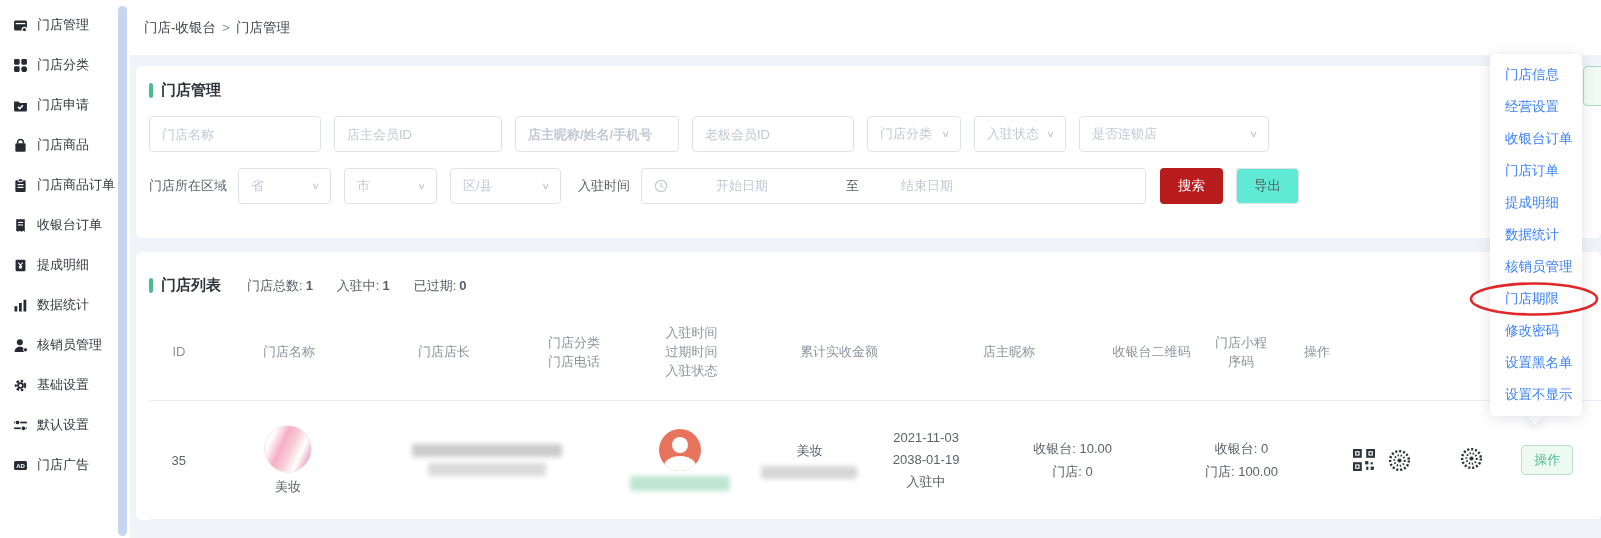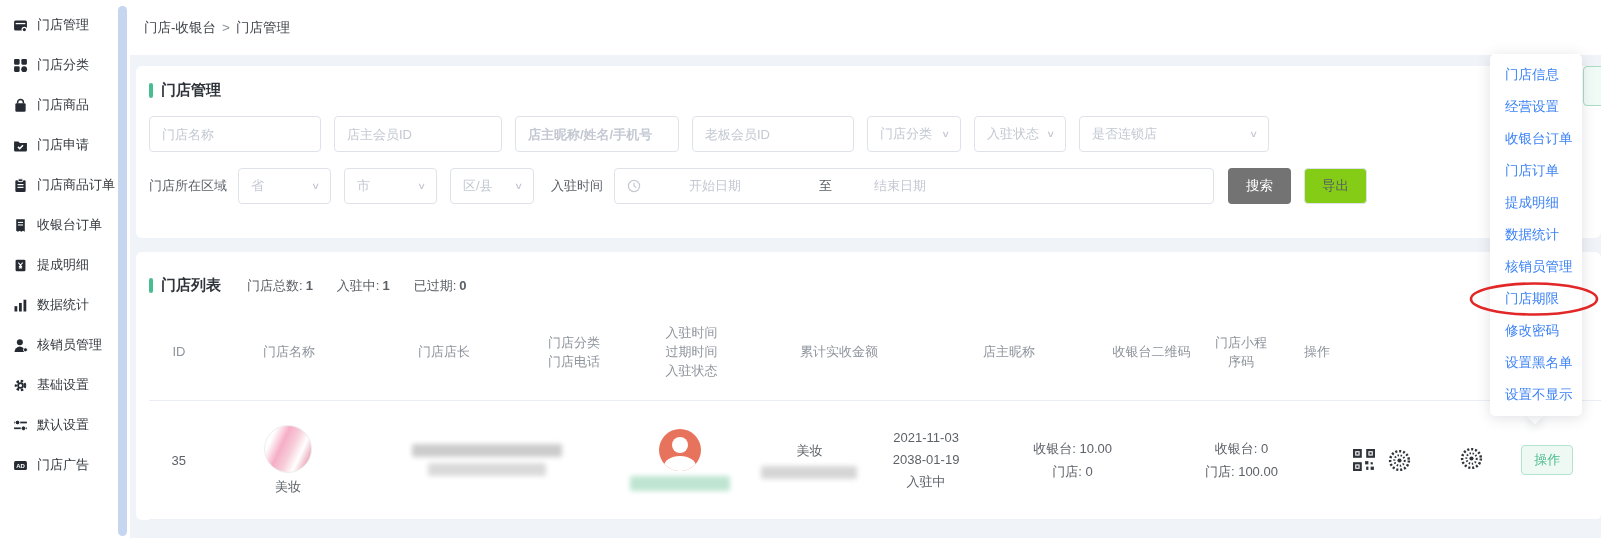--- a/index.html
+++ b/index.html
@@ -21,25 +21,25 @@
   .filter-panel{margin-top:11px;padding:15px 0 22px 13px;height:172px;}
   .title-row{display:flex;align-items:center;}
   .accent{width:4px;height:15px;border-radius:2px;background:#49bd92;margin-right:8px;flex:none;}
   .panel-title{font-size:15px;font-weight:bold;color:#2f343a;}
   .frow{display:flex;align-items:center;margin-top:16px;font-size:13px;}
   .fin{height:36px;border:1px solid #dfe3e9;border-radius:4px;padding:0 12px;font-size:13px;color:#333;box-sizing:border-box;margin-right:13px;background:#fff;outline:none;font-family:inherit;}
   .fin::placeholder{color:#c3c8d2;}
   .fselect{height:36px;border:1px solid #dfe3e9;border-radius:4px;display:flex;align-items:center;justify-content:space-between;padding:0 10px 0 12px;color:#c3c8d2;box-sizing:border-box;margin-right:13px;background:#fff;cursor:pointer;}
   .chev{color:#c0c5cf;font-size:12px;transform:scaleY(.75);margin-left:6px;}
   .flabel{color:#5a5f66;margin-right:11px;white-space:nowrap;}
-  .daterange{height:36px;width:600px;border:1px solid #dfe3e9;border-radius:4px;display:flex;align-items:center;box-sizing:border-box;padding:0 12px;color:#c3c8d2;background:#fff;}
+  .daterange{height:36px;width:505px;border:1px solid #dfe3e9;border-radius:4px;display:flex;align-items:center;box-sizing:border-box;padding:0 12px;color:#c3c8d2;background:#fff;}
   .daterange .ph-start{margin-left:48px;}
   .daterange .to{color:#5a5f66;margin:0 42px 0 78px;}
-  .btn-search{height:36px;width:63px;margin-left:14px;background:#737373;color:#fff;border:none;border-radius:4px;font-size:13.5px;cursor:pointer;font-family:inherit;}
-  .btn-export{height:36px;width:63px;margin-left:13px;background:#84cc16;color:#5a5f66;border:1px solid #dfe3e9;border-radius:4px;font-size:13.5px;cursor:pointer;font-family:inherit;}
+  .btn-search{height:36px;width:63px;margin-left:14px;background:#b91c1c;color:#fff;border:none;border-radius:4px;font-size:13.5px;cursor:pointer;font-family:inherit;}
+  .btn-export{height:36px;width:63px;margin-left:13px;background:#5eead4;color:#5a5f66;border:1px solid #dfe3e9;border-radius:4px;font-size:13.5px;cursor:pointer;font-family:inherit;}
   
   .table-panel{margin-top:14px;padding:24px 0 0 13px;height:268px;min-height:268px;}
   .stats{display:flex;gap:24px;margin-left:26px;font-size:13px;color:#5a5f66;}
   .stat b{font-weight:bold;color:#5a5f66;margin-left:3px;}
   .thead{display:flex;align-items:center;color:#8e949c;font-size:13px;line-height:19px;padding:28px 10px 20px 0;border-bottom:1px solid #eaeef4;}
   .thead>div,.trow>div{text-align:center;box-sizing:border-box;}
   .c-id{width:60px;}.c-name{width:160px;}.c-addr{width:240px;}.c-mgr{width:150px;}
   .c-cat{width:110px;}.c-time{width:125px;}.c-recv{width:170px;}.c-unset{width:170px;}
   .c-cashqr{width:115px;}.c-storeqr{width:64px;word-break:break-all;}.c-act{width:88px;}
   .trow{display:flex;align-items:center;padding:12px 10px 12px 0;border-bottom:1px solid #eef1f6;font-size:13px;color:#5d6269;min-height:94px;}
@@ -81,31 +81,31 @@
     <svg width="15" height="15" viewBox="0 0 14 14">
         <rect x="1" y="1" width="5.2" height="5.2" rx="1" fill="#262b33"></rect>
         <rect x="7.8" y="1" width="5.2" height="5.2" rx="1" fill="#262b33"></rect>
         <rect x="1" y="7.8" width="5.2" height="5.2" rx="1" fill="#262b33"></rect>
         <circle cx="10.4" cy="10.4" r="2.7" fill="#262b33"></circle>
       </svg>
     <span>门店分类</span>
   </div>
   <div class="side-item">
     <svg width="15" height="15" viewBox="0 0 14 14">
+        <path d="M1 3.2 h4 l1.4 1.5 H13 v6.8 a1.2 1.2 0 0 1 -1.2 1.2 H2.2 A1.2 1.2 0 0 1 1 11.5 Z" fill="#262b33"></path>
+        <path d="M4.6 8.3 l1.7 1.6 3-3.2" stroke="#fff" stroke-width="1.4" fill="none"></path>
+      </svg>
+    <span>门店申请</span>
+  </div>
+  <div class="side-item">
+    <svg width="15" height="15" viewBox="0 0 14 14">
         <path d="M4.3 5.2 V4 a2.7 2.7 0 0 1 5.4 0 v1.2" stroke="#262b33" stroke-width="1.4" fill="none"></path>
         <rect x="2.2" y="4.8" width="9.6" height="8" rx="1.2" fill="#262b33"></rect>
       </svg>
     <span>门店商品</span>
-  </div>
-  <div class="side-item">
-    <svg width="15" height="15" viewBox="0 0 14 14">
-        <path d="M1 3.2 h4 l1.4 1.5 H13 v6.8 a1.2 1.2 0 0 1 -1.2 1.2 H2.2 A1.2 1.2 0 0 1 1 11.5 Z" fill="#262b33"></path>
-        <path d="M4.6 8.3 l1.7 1.6 3-3.2" stroke="#fff" stroke-width="1.4" fill="none"></path>
-      </svg>
-    <span>门店申请</span>
   </div>
   <div class="side-item">
     <svg width="15" height="15" viewBox="0 0 14 14">
         <rect x="2.2" y="2" width="9.6" height="11" rx="1.2" fill="#262b33"></rect>
         <rect x="4.8" y="0.8" width="4.4" height="2.6" rx="0.8" fill="#262b33" stroke="#fff" stroke-width="0.9"></rect>
         <rect x="4.2" y="5.6" width="5.6" height="1.1" fill="#fff"></rect>
         <rect x="4.2" y="8.2" width="5.6" height="1.1" fill="#fff"></rect>
       </svg>
     <span>门店商品订单</span>
   </div>
@@ -203,21 +203,21 @@
     <div class="frow">
       <span class="flabel">门店所在区域</span>
       <div class="fselect" style="width:93px">
         <span>省</span>
           <span class="chev">∨</span>
       </div>
       <div class="fselect" style="width:93px">
         <span>市</span>
           <span class="chev">∨</span>
       </div>
-      <div class="fselect" style="width:84px">
+      <div class="fselect" style="width:111px">
         <span>区/县</span>
           <span class="chev">∨</span>
       </div>
       <span class="flabel" style="margin-left:4px">入驻时间</span>
       <div class="daterange">
         <svg width="14" height="14" viewBox="0 0 14 14">
             <circle cx="7" cy="7" r="5.6" fill="none" stroke="#c3c8d2" stroke-width="1.2"></circle>
             <path d="M7 3.8 V7 l2.3 1.4" stroke="#c3c8d2" stroke-width="1.2" fill="none"></path>
           </svg>
         <span class="ph-start">开始日期</span>

